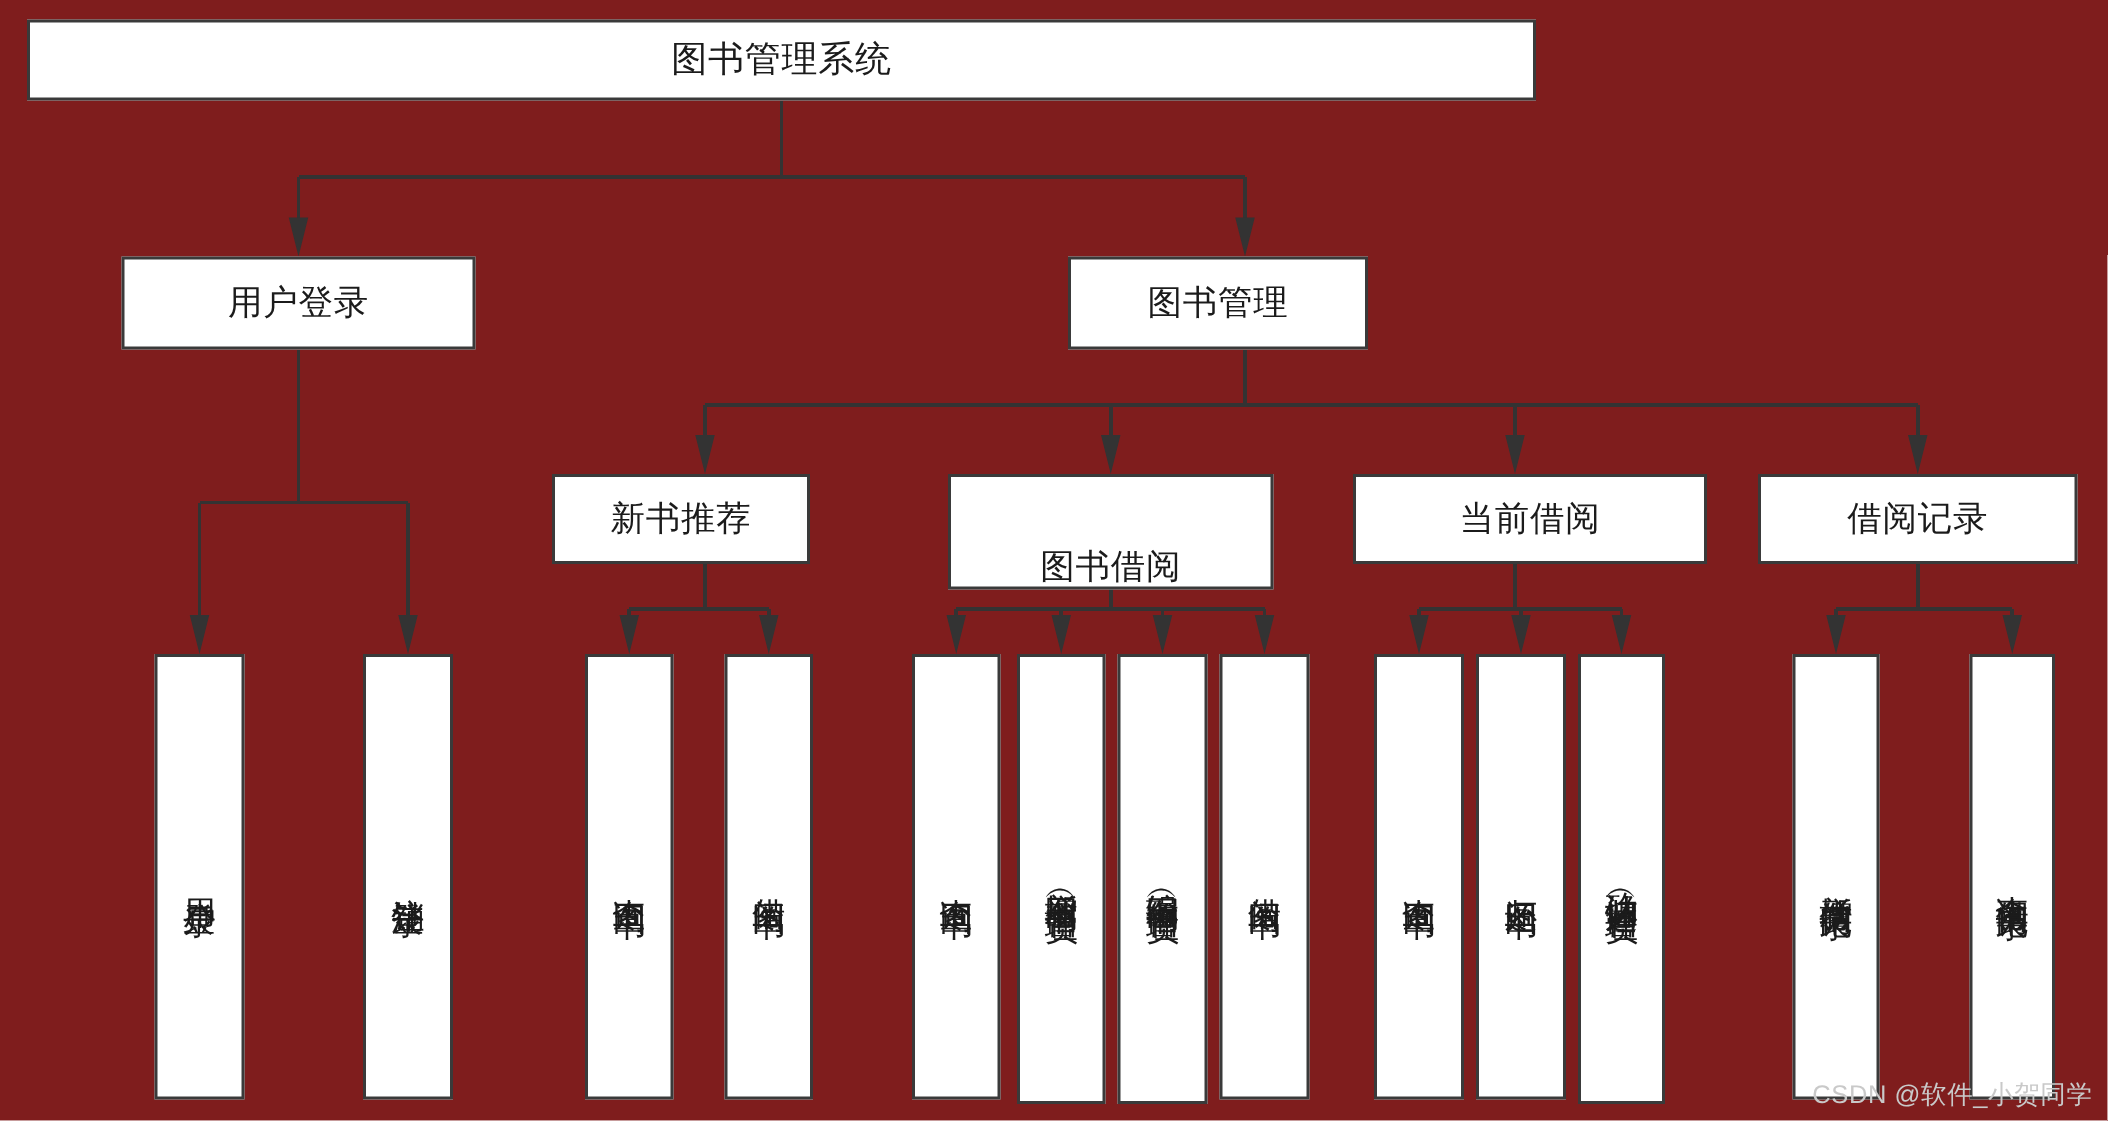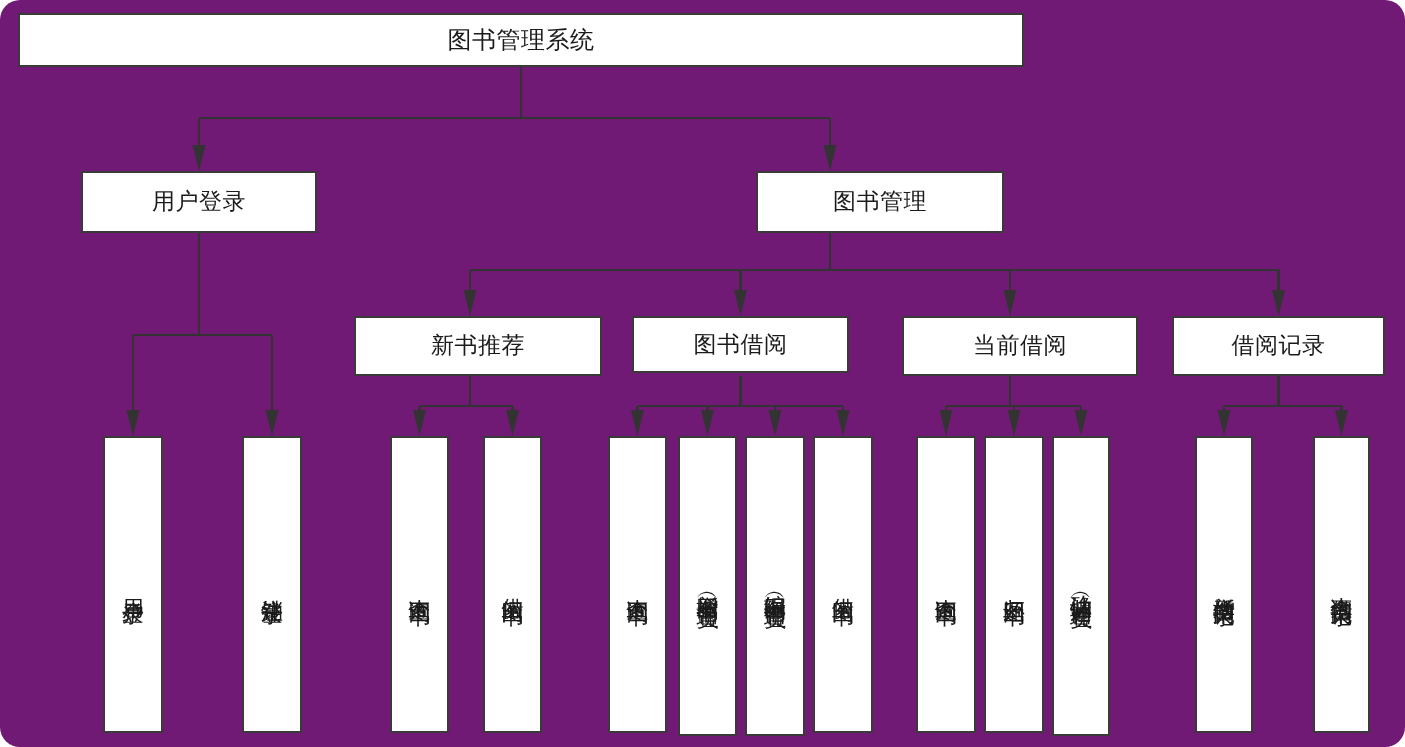--- a/index.html
+++ b/index.html
@@ -8,23 +8,22 @@
     padding: 0;
     background: #ffffff;
   }
   body {
     font-family: "Liberation Sans", "DejaVu Sans", sans-serif;
   }
   #diagram-canvas {
     position: relative;
     width: 1405px;
     height: 747px;
-    background: #701a75;
+    background: #7f1d1d;
     overflow: hidden;
-    border-radius: 20px;
   }
   #edges-layer {
     position: absolute;
     left: 0;
     top: 0;
     width: 1405px;
     height: 747px;
   }
   .node-box {
     position: absolute;
@@ -133,27 +132,27 @@
       <line x1="1341.5" y1="406" x2="1341.5" y2="410" stroke="#333333" stroke-width="2.6" shape-rendering="crispEdges"></line>
       <polygon points="1335,410 1348,410 1341.5,436" fill="#333333"></polygon>
     </svg>
   <div id="nodes-layer">
       <div class="node-box level-0" style="left: 18px; top: 13px; width: 1006px; height: 54px;">
         <span class="node-label horizontal">图书管理系统</span>
       </div>
       <div class="node-box level-1" style="left: 81px; top: 171px; width: 236px; height: 62px;">
         <span class="node-label horizontal">用户登录</span>
       </div>
-      <div class="node-box level-1" style="left: 756px; top: 171px; width: 248px; height: 62px; align-items: center;">
+      <div class="node-box level-1" style="left: 712px; top: 171px; width: 200px; height: 62px; align-items: center;">
         <span class="node-label horizontal">图书管理</span>
       </div>
-      <div class="node-box level-2" style="left: 354px; top: 316px; width: 248px; height: 60px;">
+      <div class="node-box level-2" style="left: 368px; top: 316px; width: 172px; height: 60px;">
         <span class="node-label horizontal">新书推荐</span>
       </div>
-      <div class="node-box level-2" style="left: 632px; top: 316px; width: 217px; height: 57px;">
+      <div class="node-box level-2" style="left: 632px; top: 316px; width: 217px; height: 77px; align-items: flex-end;">
         <span class="node-label horizontal">图书借阅</span>
       </div>
       <div class="node-box level-2" style="left: 902px; top: 316px; width: 236px; height: 60px;">
         <span class="node-label horizontal">当前借阅</span>
       </div>
       <div class="node-box level-2" style="left: 1172px; top: 316px; width: 213px; height: 60px; justify-content: center;">
         <span class="node-label horizontal">借阅记录</span>
       </div>
       <div class="node-box level-3 leaf" style="left: 103px; top: 436px; width: 60px; height: 297px;">
         <span class="node-label vertical">用户登录</span>
@@ -188,13 +187,14 @@
       <div class="node-box level-3 leaf" style="left: 1052px; top: 436px; width: 58px; height: 300px;">
         <span class="node-label vertical">确认归还（管理员）</span>
       </div>
       <div class="node-box level-3 leaf" style="left: 1195px; top: 436px; width: 58px; height: 297px;">
         <span class="node-label vertical">新增借阅记录</span>
       </div>
       <div class="node-box level-3 leaf" style="left: 1313px; top: 436px; width: 57px; height: 297px;">
         <span class="node-label vertical">查询借阅记录</span>
       </div>
     </div>
+  <div id="watermark">CSDN @软件_小贺同学</div>
 </div>
 
 </body></html>

